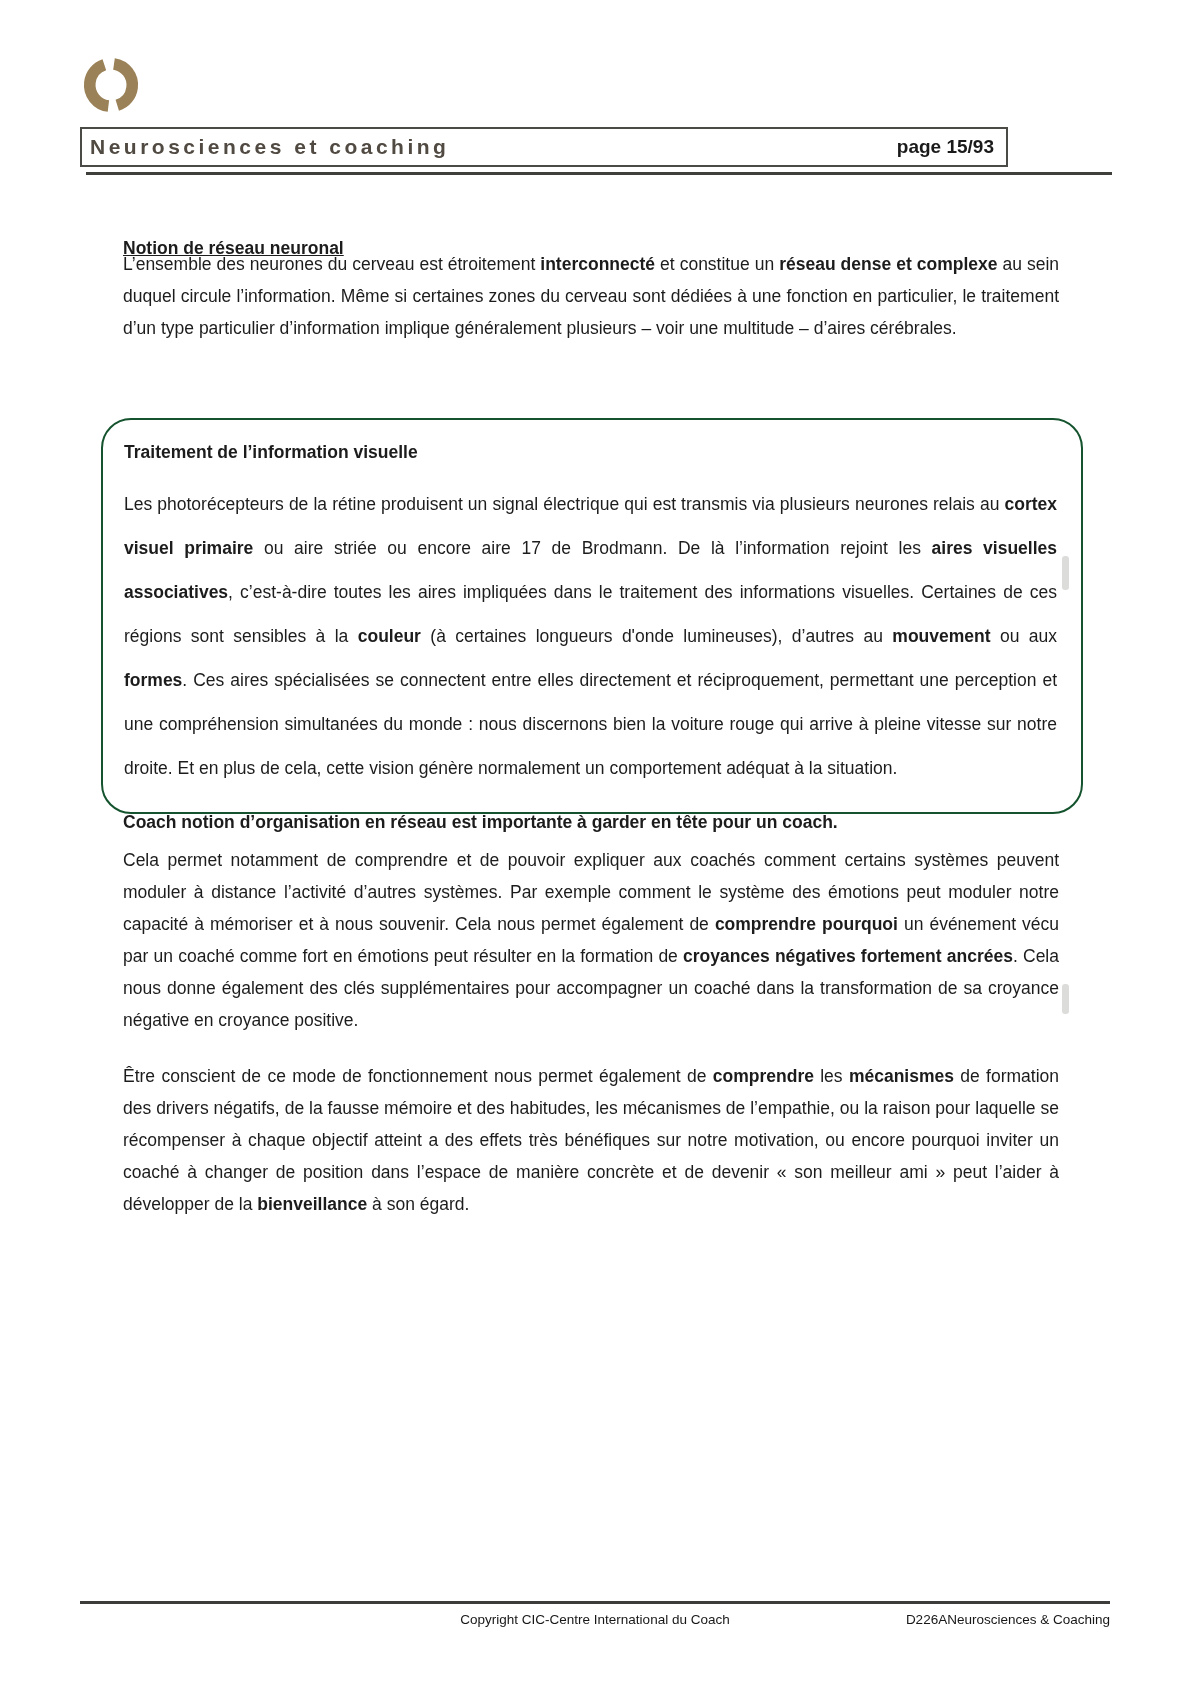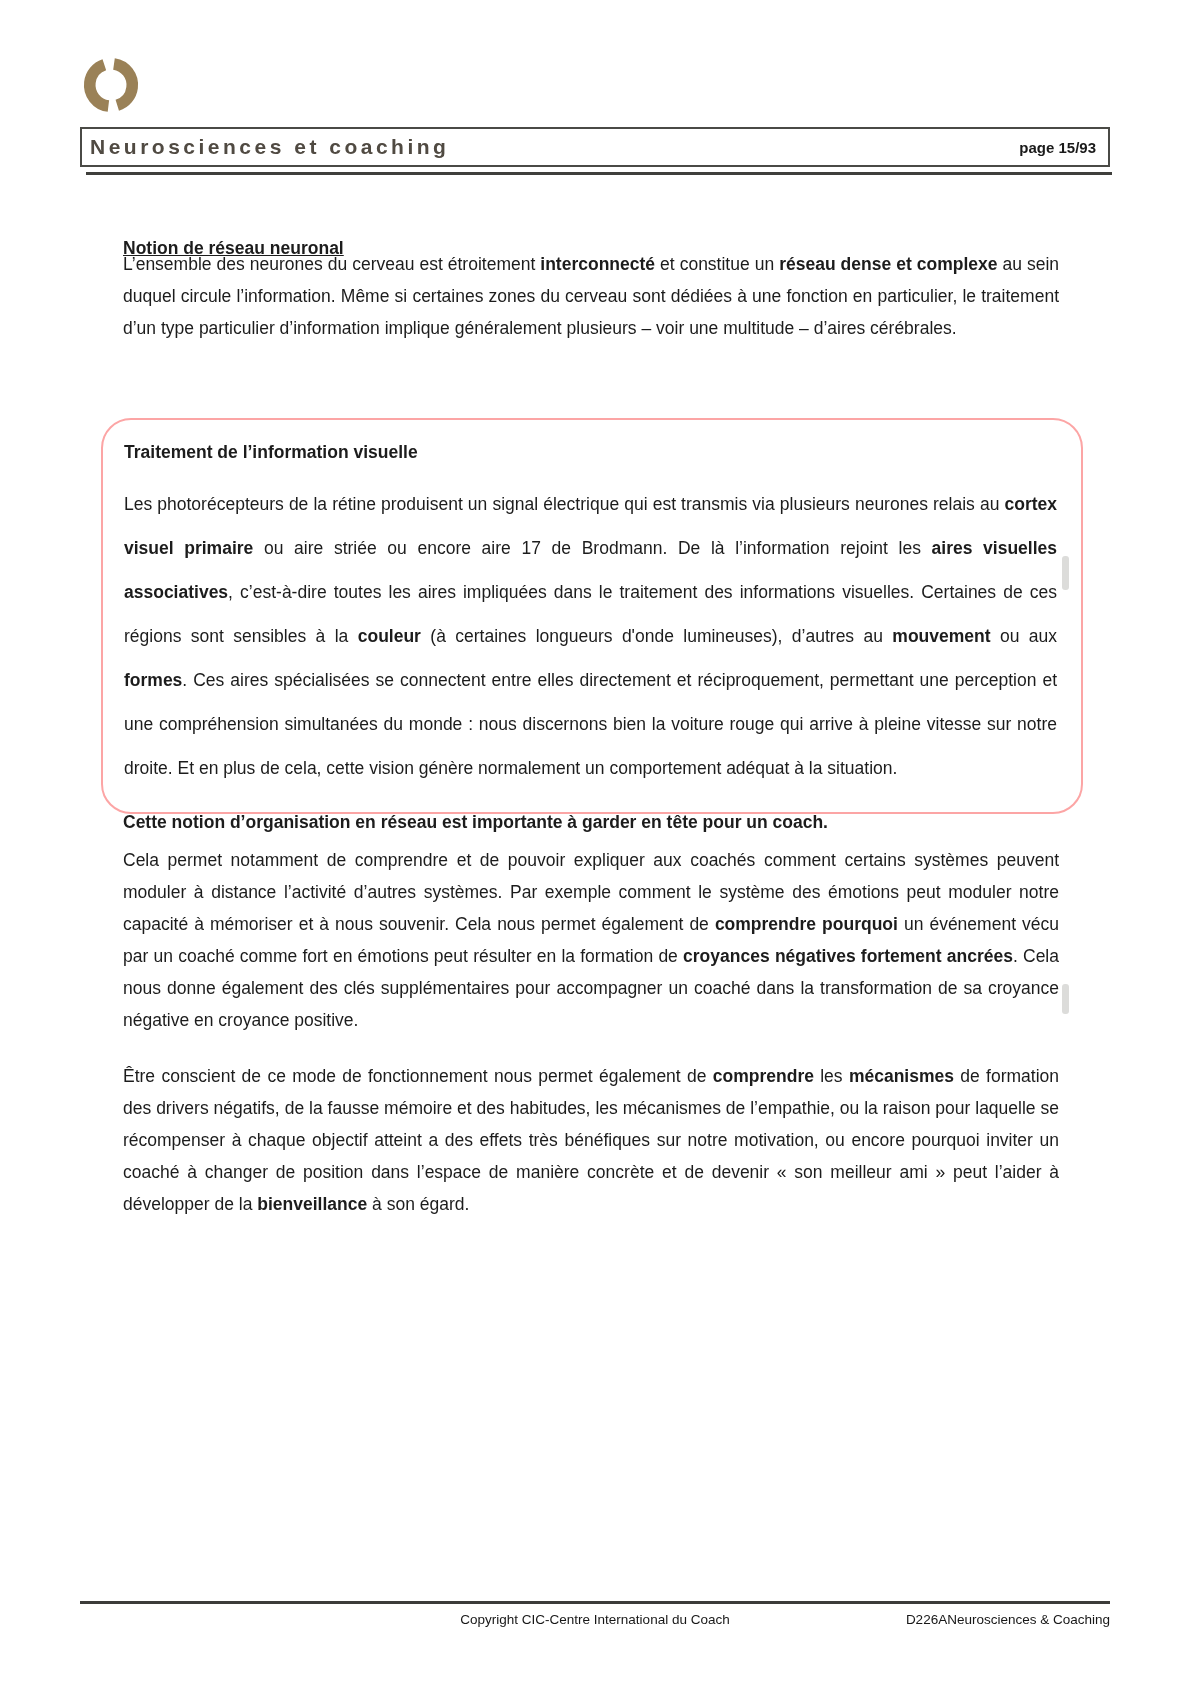--- a/index.html
+++ b/index.html
@@ -3,41 +3,41 @@
 <meta charset="utf-8">
 <style>
   html, body { margin: 0; padding: 0; background: #ffffff; }
   body {
     width: 1190px; height: 1683px; position: relative; overflow: hidden;
     font-family: "Liberation Sans", "DejaVu Sans", sans-serif;
     color: #1c1c1c;
   }
   .logo { position: absolute; left: 82px; top: 56px; width: 58px; height: 58px; }
   .header-box {
-    position: absolute; left: 80px; top: 127px; width: 1030px; height: 40px;
+    position: absolute; left: 80px; top: 127px; width: 928px; height: 40px;
     border: 2px solid #4a4a46; box-sizing: border-box; background: #fff;
     display: flex; align-items: center; justify-content: space-between;
     padding: 0 12px 0 8px;
   }
   .header-title {
     font-size: 21px; font-weight: bold; letter-spacing: 3.5px; color: #504a42;
     white-space: nowrap;
   }
-  .page-label { font-size: 15px; font-weight: 600; color: #1a1a1a; white-space: nowrap; }
+  .page-label { font-size: 19px; font-weight: 600; color: #1a1a1a; white-space: nowrap; }
   .header-rule { position: absolute; left: 86px; top: 172px; width: 1026px; height: 3px; background: #3f3f3c; }
 
   .tblock { position: absolute; left: 123px; width: 936px; font-size: 17.5px; line-height: 32px; }
   .heading-underline { font-weight: bold; text-decoration: underline; margin-top: 20px; }
   .justify { text-align: justify; }
   .bold-line { font-weight: bold; }
   b { font-weight: bold; }
 
   .info-box {
     position: absolute; left: 101px; top: 418px; width: 982px; box-sizing: border-box;
-    border: 2px solid #fca5a5; border-radius: 30px; background: #fff;
+    border: 2px solid #14532d; border-radius: 30px; background: #fff;
     padding: 16px 24px 22px 21px;
   }
   .info-box .box-title { font-size: 17.5px; font-weight: bold; line-height: 32px; margin-bottom: 14px; }
   .info-box .box-body { font-size: 17.5px; line-height: 44px; text-align: justify; }
 
   .footer-rule { position: absolute; left: 80px; top: 1601px; width: 1030px; height: 3px; background: #3c3c3a; }
   .footer-row {
     position: absolute; left: 80px; top: 1612px; width: 1030px;
     display: flex; justify-content: flex-end; align-items: baseline;
     font-size: 13.5px; color: #171717;
@@ -67,21 +67,21 @@
 
 <div class="tblock heading-underline" style="top:212px;">Notion de réseau neuronal</div>
 
 <div class="tblock justify" style="top:248px;"><span>L’ensemble des neurones du cerveau est étroitement </span><b>interconnecté</b><span> et constitue un </span><b>réseau dense et complexe</b><span> au sein duquel circule l’information. Même si certaines zones du cerveau sont dédiées à une fonction en particulier, le traitement d’un type particulier d’information implique généralement plusieurs – voir une multitude – d’aires cérébrales.</span></div>
 
 <div class="info-box">
   <div class="box-title">Traitement de l’information visuelle</div>
   <div class="box-body"><span>Les photorécepteurs de la rétine produisent un signal électrique qui est transmis via plusieurs neurones relais au </span><b>cortex visuel primaire</b><span> ou aire striée ou encore aire 17 de Brodmann. De là l’information rejoint les </span><b>aires visuelles associatives</b><span>, c’est-à-dire toutes les aires impliquées dans le traitement des informations visuelles. Certaines de ces régions sont sensibles à la </span><b>couleur</b><span> (à certaines longueurs d'onde lumineuses), d’autres au </span><b>mouvement</b><span> ou aux </span><b>formes</b><span>. Ces aires spécialisées se connectent entre elles directement et réciproquement, permettant une perception et une compréhension simultanées du monde : nous discernons bien la voiture rouge qui arrive à pleine vitesse sur notre droite. Et en plus de cela, cette vision génère normalement un comportement adéquat à la situation.</span></div>
 </div>
 
-<div class="tblock bold-line" style="top:806px;">Cette notion d’organisation en réseau est importante à garder en tête pour un coach.</div>
+<div class="tblock bold-line" style="top:806px;">Coach notion d’organisation en réseau est importante à garder en tête pour un coach.</div>
 
 <div class="tblock justify" style="top:844px;"><span>Cela permet notamment de comprendre et de pouvoir expliquer aux coachés comment certains systèmes peuvent moduler à distance l’activité d’autres systèmes. Par exemple comment le système des émotions peut moduler notre capacité à mémoriser et à nous souvenir. Cela nous permet également de </span><b>comprendre pourquoi</b><span> un événement vécu par un coaché comme fort en émotions peut résulter en la formation de </span><b>croyances négatives fortement ancrées</b><span>. Cela nous donne également des clés supplémentaires pour accompagner un coaché dans la transformation de sa croyance négative en croyance positive.</span></div>
 
 <div class="tblock justify" style="top:1060px;"><span>Être conscient de ce mode de fonctionnement nous permet également de </span><b>comprendre</b><span> les </span><b>mécanismes</b><span> de formation des drivers négatifs, de la fausse mémoire et des habitudes, les mécanismes de l’empathie, ou la raison pour laquelle se récompenser à chaque objectif atteint a des effets très bénéfiques sur notre motivation, ou encore pourquoi inviter un coaché à changer de position dans l’espace de manière concrète et de devenir « son meilleur ami » peut l’aider à développer de la </span><b>bienveillance</b><span> à son égard.</span></div>
 
 <div class="scan-artifact artifact-1"></div>
 <div class="scan-artifact artifact-2"></div>
 
 <div class="footer-rule"></div>
 <div class="footer-row">

